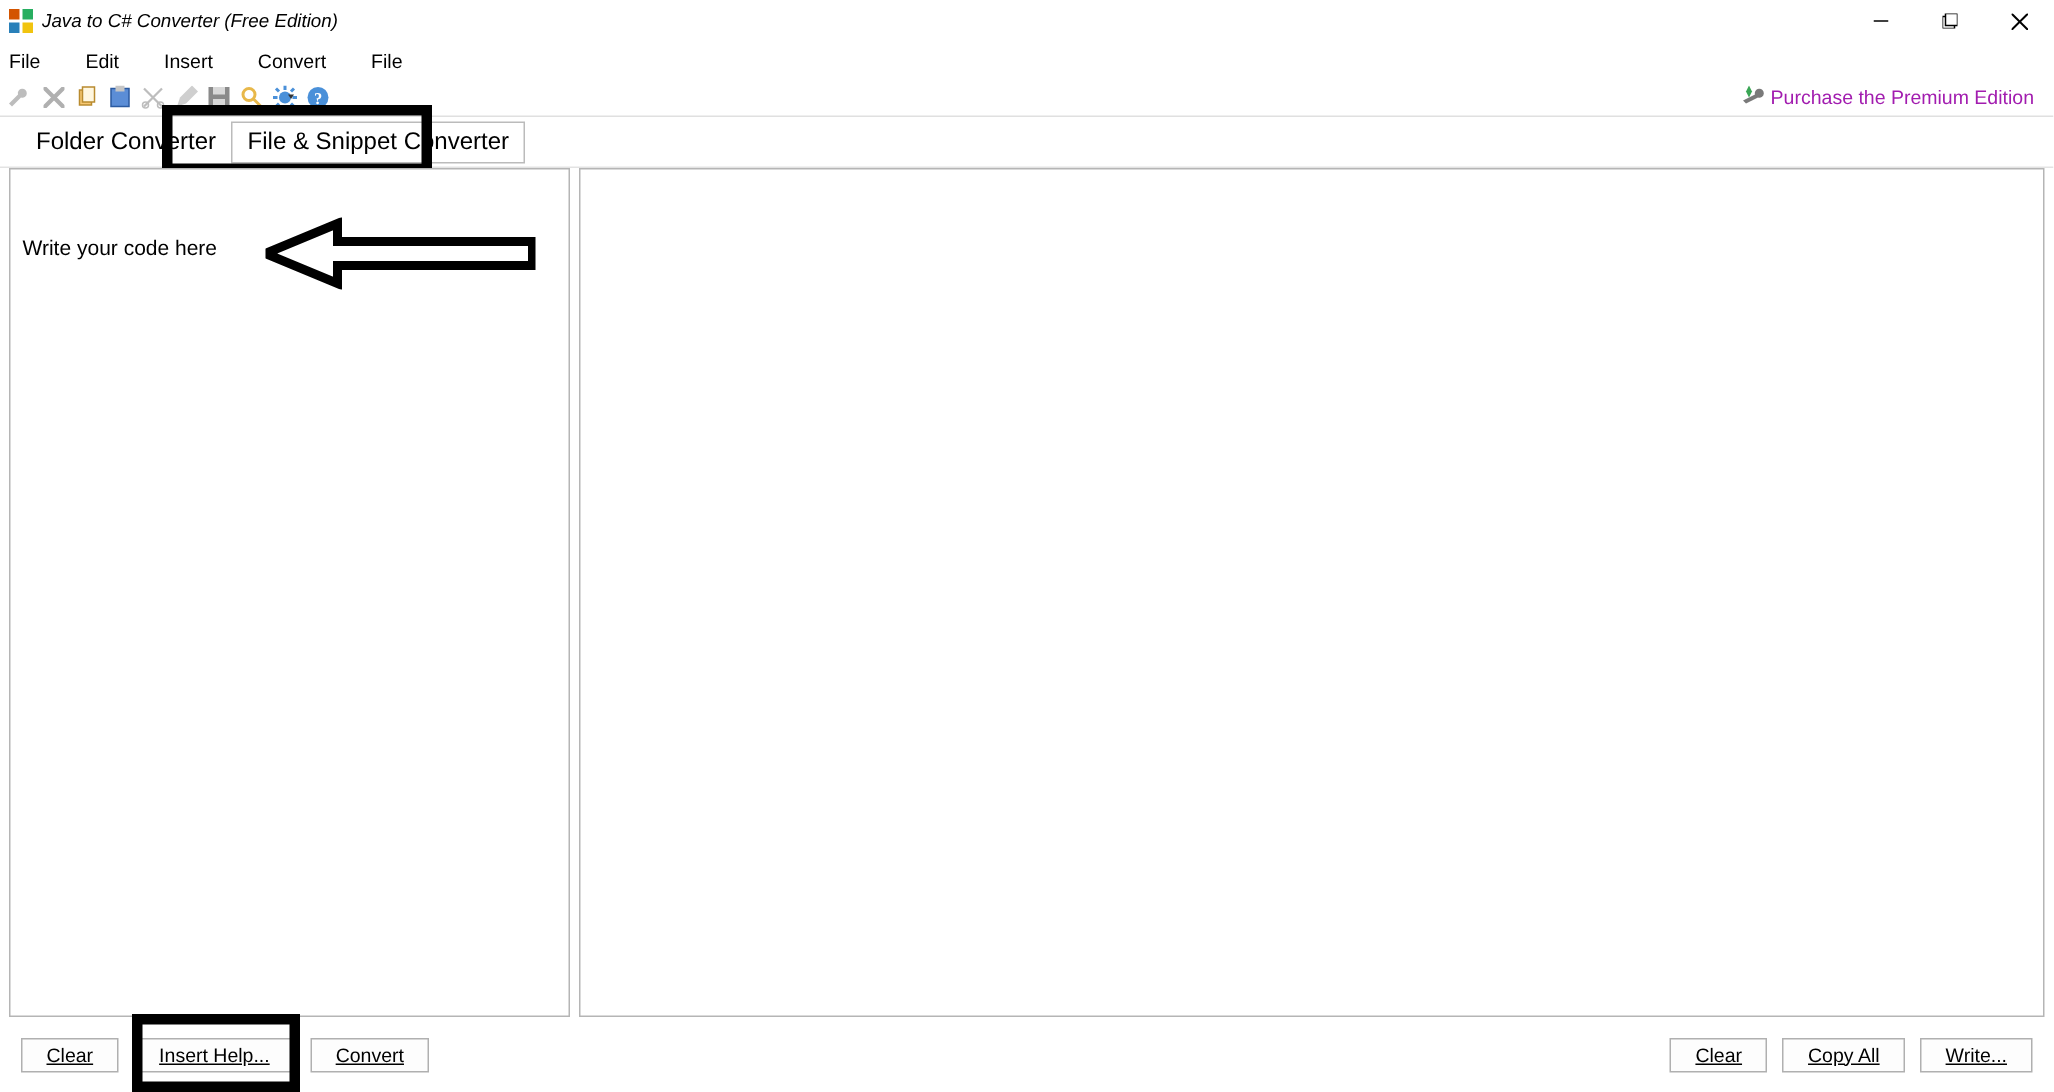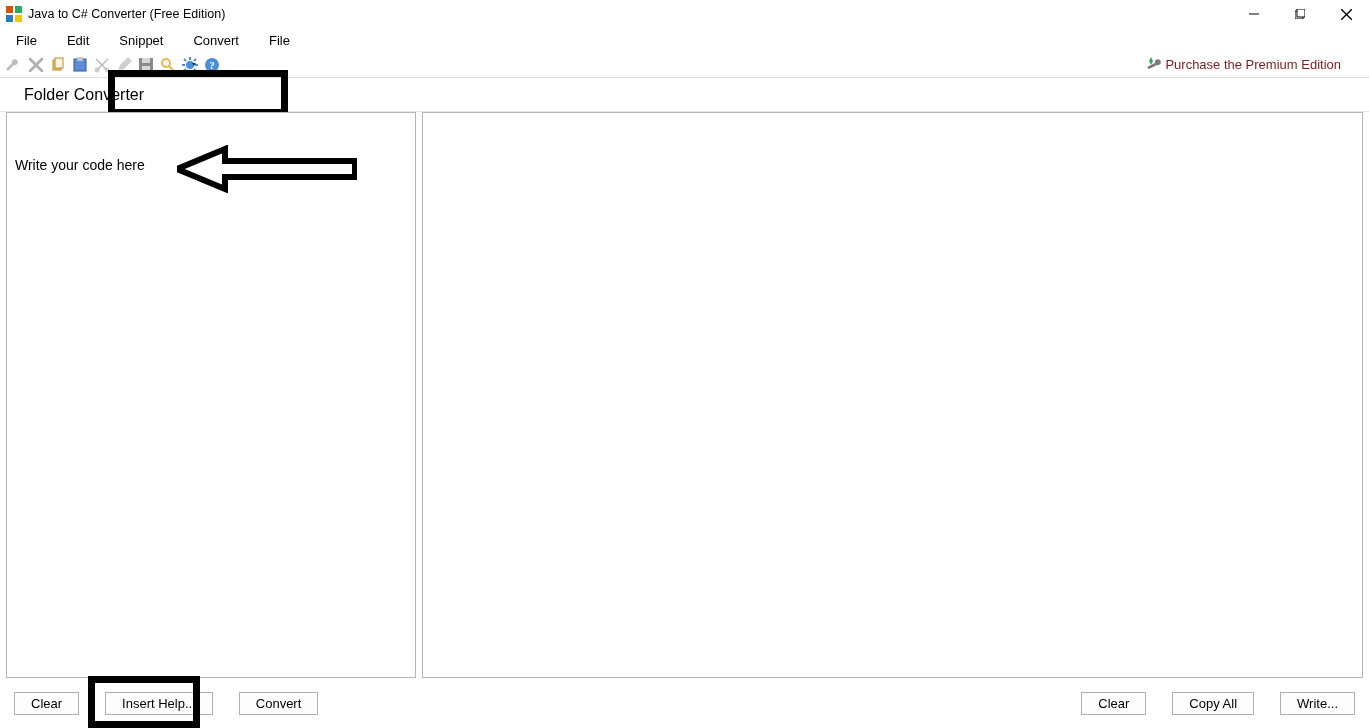--- a/index.html
+++ b/index.html
@@ -21,37 +21,37 @@
     padding-left: 6px;
     background: #fff;
   }
   .titlebar .app-icon {
     width: 16px; height: 16px;
     margin-right: 6px;
     display: flex; align-items: center; justify-content: center;
   }
   .titlebar .title {
     font-size: 12.5px;
+    font-style: italic;
   }
   .win-controls {
     margin-left: auto;
     display: flex;
   }
   .win-controls .wc {
     width: 46px; height: 28px;
     display: flex; align-items: center; justify-content: center;
     font-size: 11px;
   }
 
   
   .menubar {
     height: 24px;
     display: flex;
     align-items: center;
-    padding-left: 10px;
     gap: 18px;
     font-size: 13px;
   }
   .menubar .menu-item {
     padding: 2px 6px;
   }
 
   
   .toolbar {
     height: 26px;
@@ -61,25 +61,25 @@
     gap: 2px;
     border-bottom: 1px solid #e0e0e0;
     background: #fff;
   }
   .toolbar .tb-icon {
     width: 20px; height: 20px;
     display: flex; align-items: center; justify-content: center;
   }
   .toolbar .purchase {
     margin-left: auto;
-    margin-right: 28px;
+    margin-right: 13px;
     display: flex; align-items: center;
     gap: 4px;
     font-size: 13px;
-    color: #7f1d1d;
+    color: #a21caf;
   }
 
   
   .tabrow {
     height: 34px;
     display: flex;
     align-items: center;
     padding-left: 14px;
     gap: 0;
     background: #fff;
@@ -112,21 +112,21 @@
     padding: 0 6px;
     background: #fff;
   }
   .pane {
     border: 1px solid #b5b5b5;
     background: #fff;
     position: relative;
     overflow: hidden;
   }
   .pane-left {
-    width: 410px;
+    width: 374px;
   }
   .pane-right {
     flex: 1;
   }
   .code-text {
     position: absolute;
     left: 8px;
     top: 44px;
     font-size: 14px;
     color: #000;
@@ -136,23 +136,24 @@
     position: absolute;
     pointer-events: none;
   }
 
   
   .bottomrow {
     height: 50px;
     display: flex;
     align-items: center;
     padding: 0 14px;
-    gap: 26px;
+    gap: 10px;
     background: #fff;
     position: relative;
+    text-decoration: underline;
   }
   .btn {
     border: 1px solid #b0b0b0;
     background: #fdfdfd;
     padding: 3px 16px;
     font-size: 13px;
     min-width: 70px;
     text-align: center;
   }
   .btn.narrow { min-width: 56px; }
@@ -193,21 +194,21 @@
         <line x1="0" y1="0" x2="10" y2="10" stroke="#000" stroke-width="1.2"></line>
         <line x1="10" y1="0" x2="0" y2="10" stroke="#000" stroke-width="1.2"></line>
       </svg>
     </div>
   </div>
 </div>
 
 <div class="menubar">
   <span class="menu-item">File</span>
   <span class="menu-item">Edit</span>
-  <span class="menu-item">Snippet</span>
+  <span class="menu-item">Insert</span>
   <span class="menu-item">Convert</span>
   <span class="menu-item">File</span>
 </div>
 
 <div class="toolbar">
   <span class="tb-icon">
     <svg width="16" height="16" viewBox="0 0 16 16">
         <path d="M2 14 L8 8 A3 3 0 1 0 6 6 L0 12 Z" fill="#bdbdbd"></path>
       </svg>
   </span>
@@ -281,20 +282,21 @@
     <svg width="16" height="16" viewBox="0 0 16 16">
       <path d="M6 0 L8 4 L6 8 L4 4 Z" fill="#3aa655"></path>
       <path d="M2 10 L10 6 A3 3 0 1 1 12 8 L4 12 Z" fill="#7a7a7a"></path>
     </svg>
     <span>Purchase the Premium Edition</span>
   </div>
 </div>
 
 <div class="tabrow">
   <span class="tab">Folder Converter</span>
+  <span class="tab active">File &amp; Snippet Converter</span>
 
   <div class="tab-highlight" style="left:108px; top:-8px; width:180px; height:46px;"></div>
 </div>
 
 <div class="workarea">
   <div class="pane pane-left">
     <span class="code-text">Write your code here</span>
 
     <svg class="big-arrow" style="left:170px; top:32px;" width="180" height="48" viewBox="0 0 180 48">
       <polygon points="0,24 48,4 48,16 178,16 178,32 48,32 48,44" fill="#fff" stroke="#000" stroke-width="6"></polygon>

